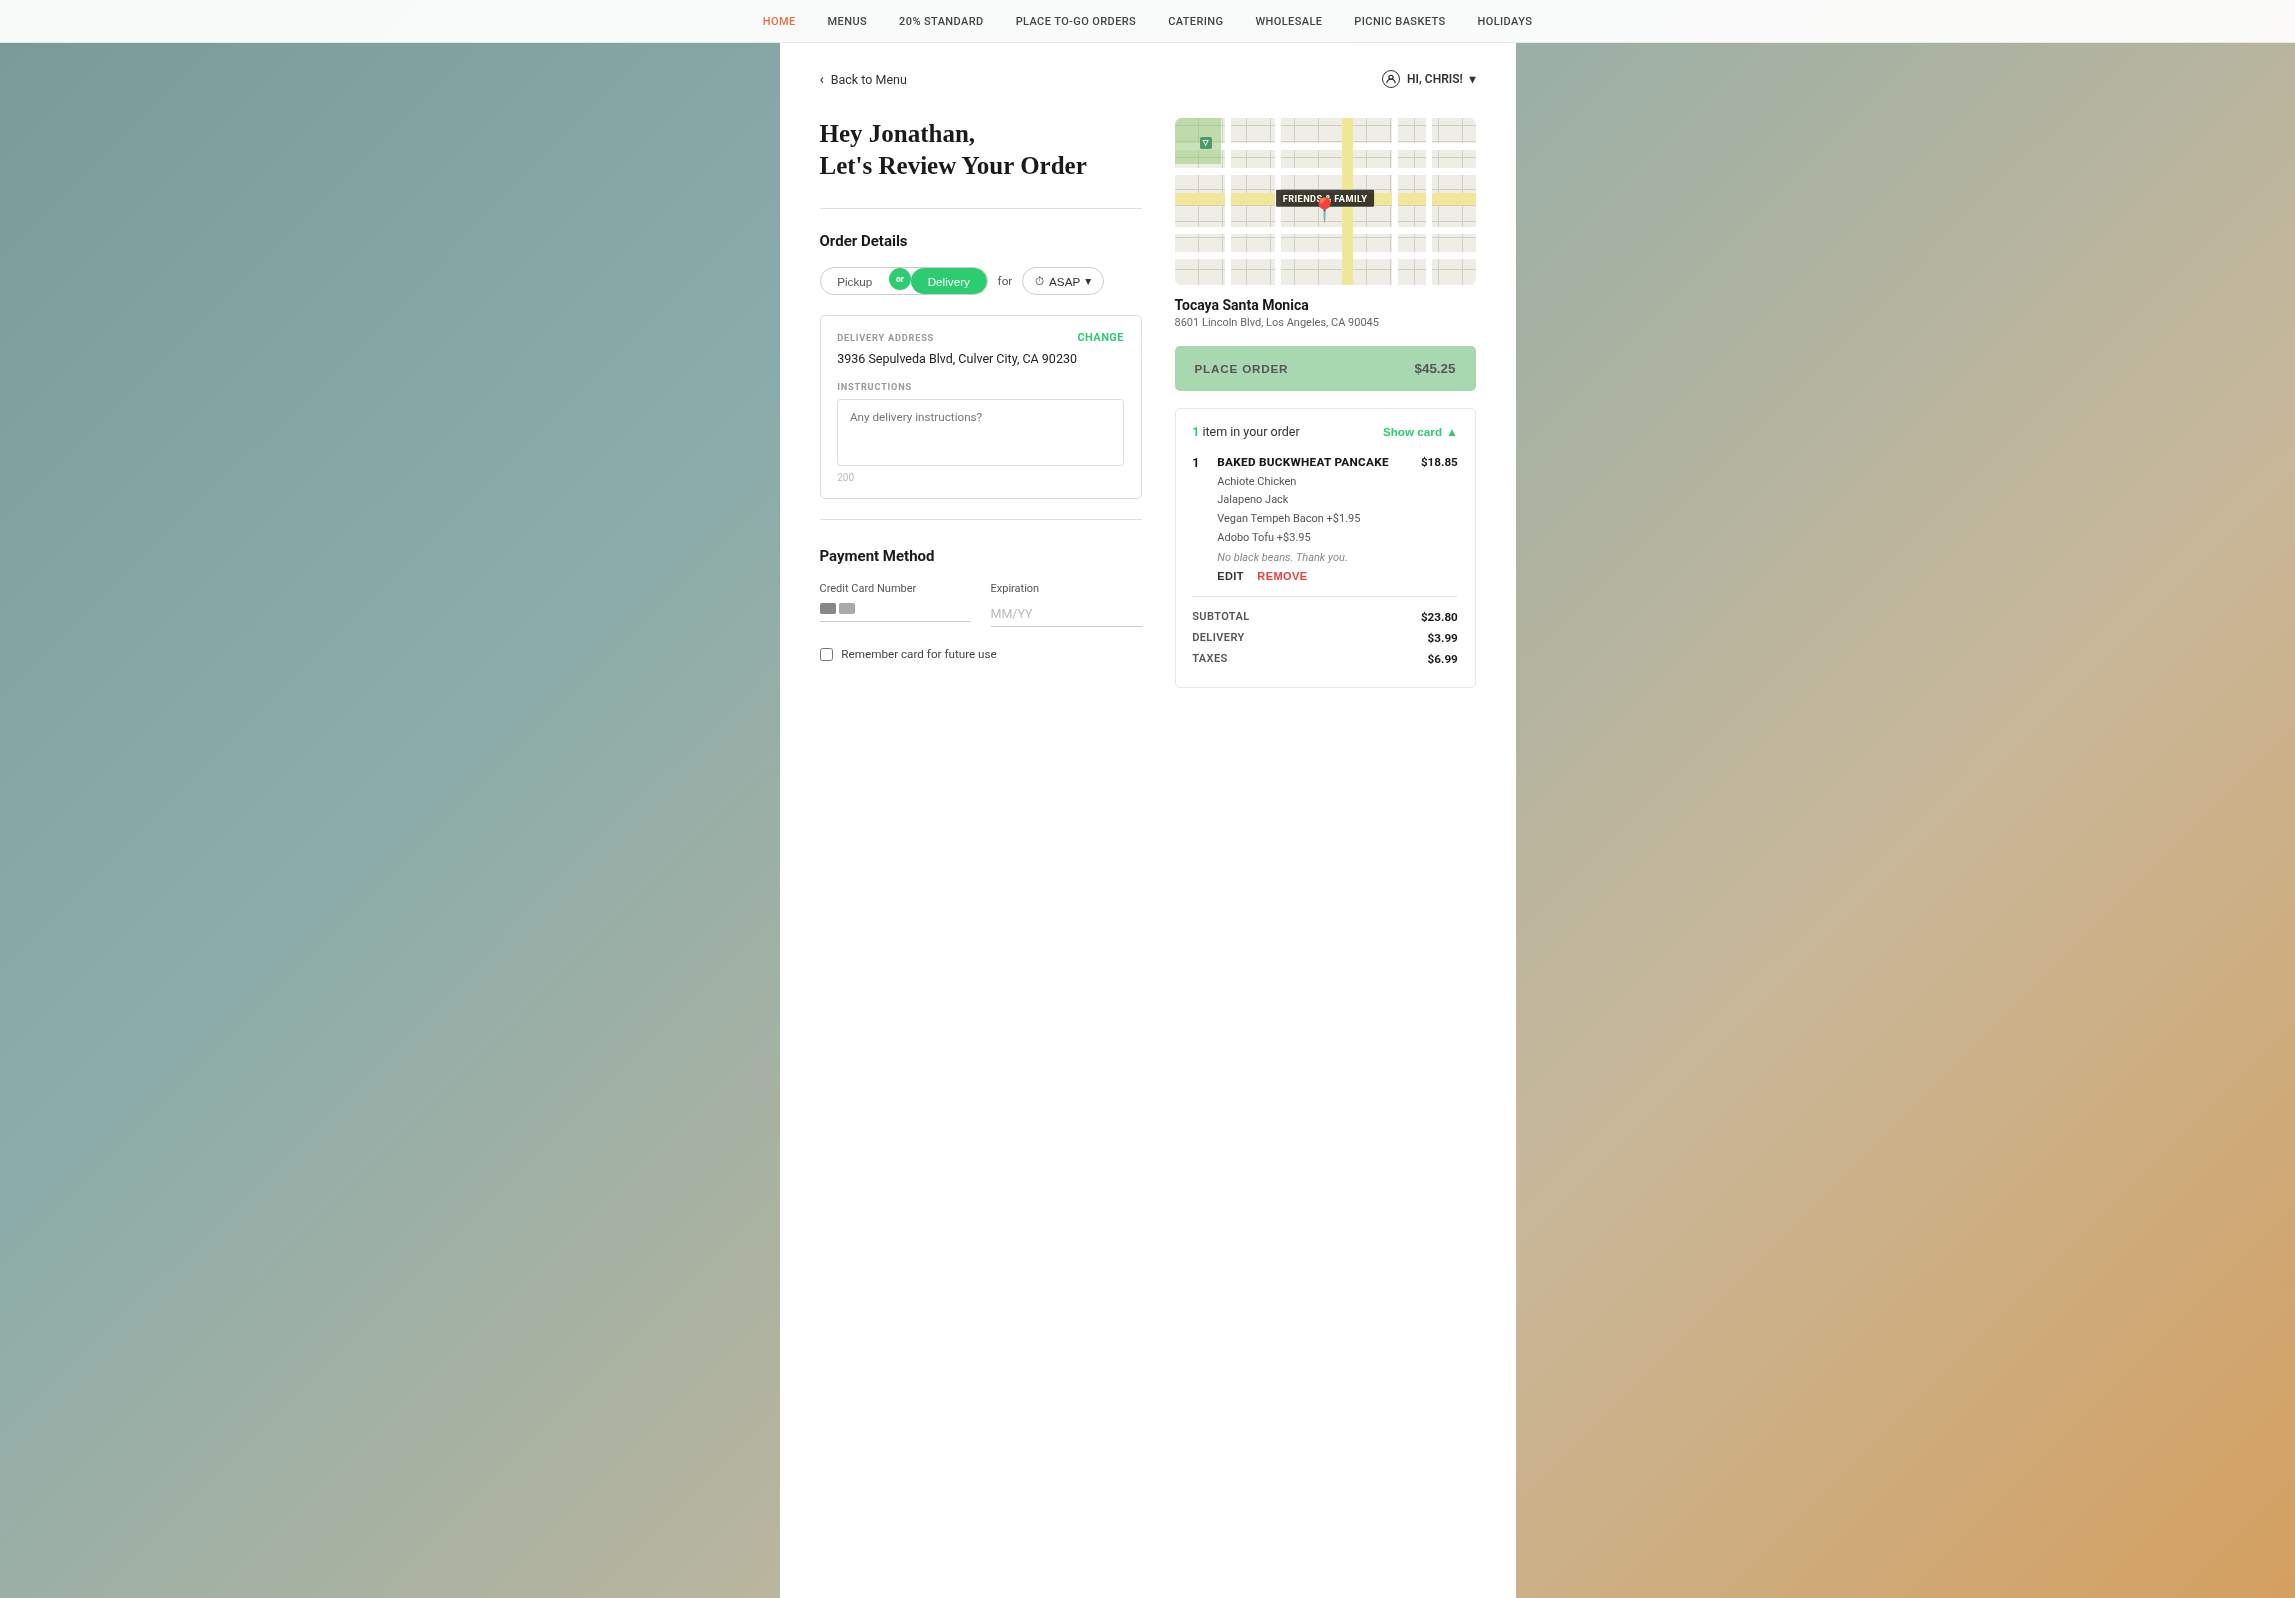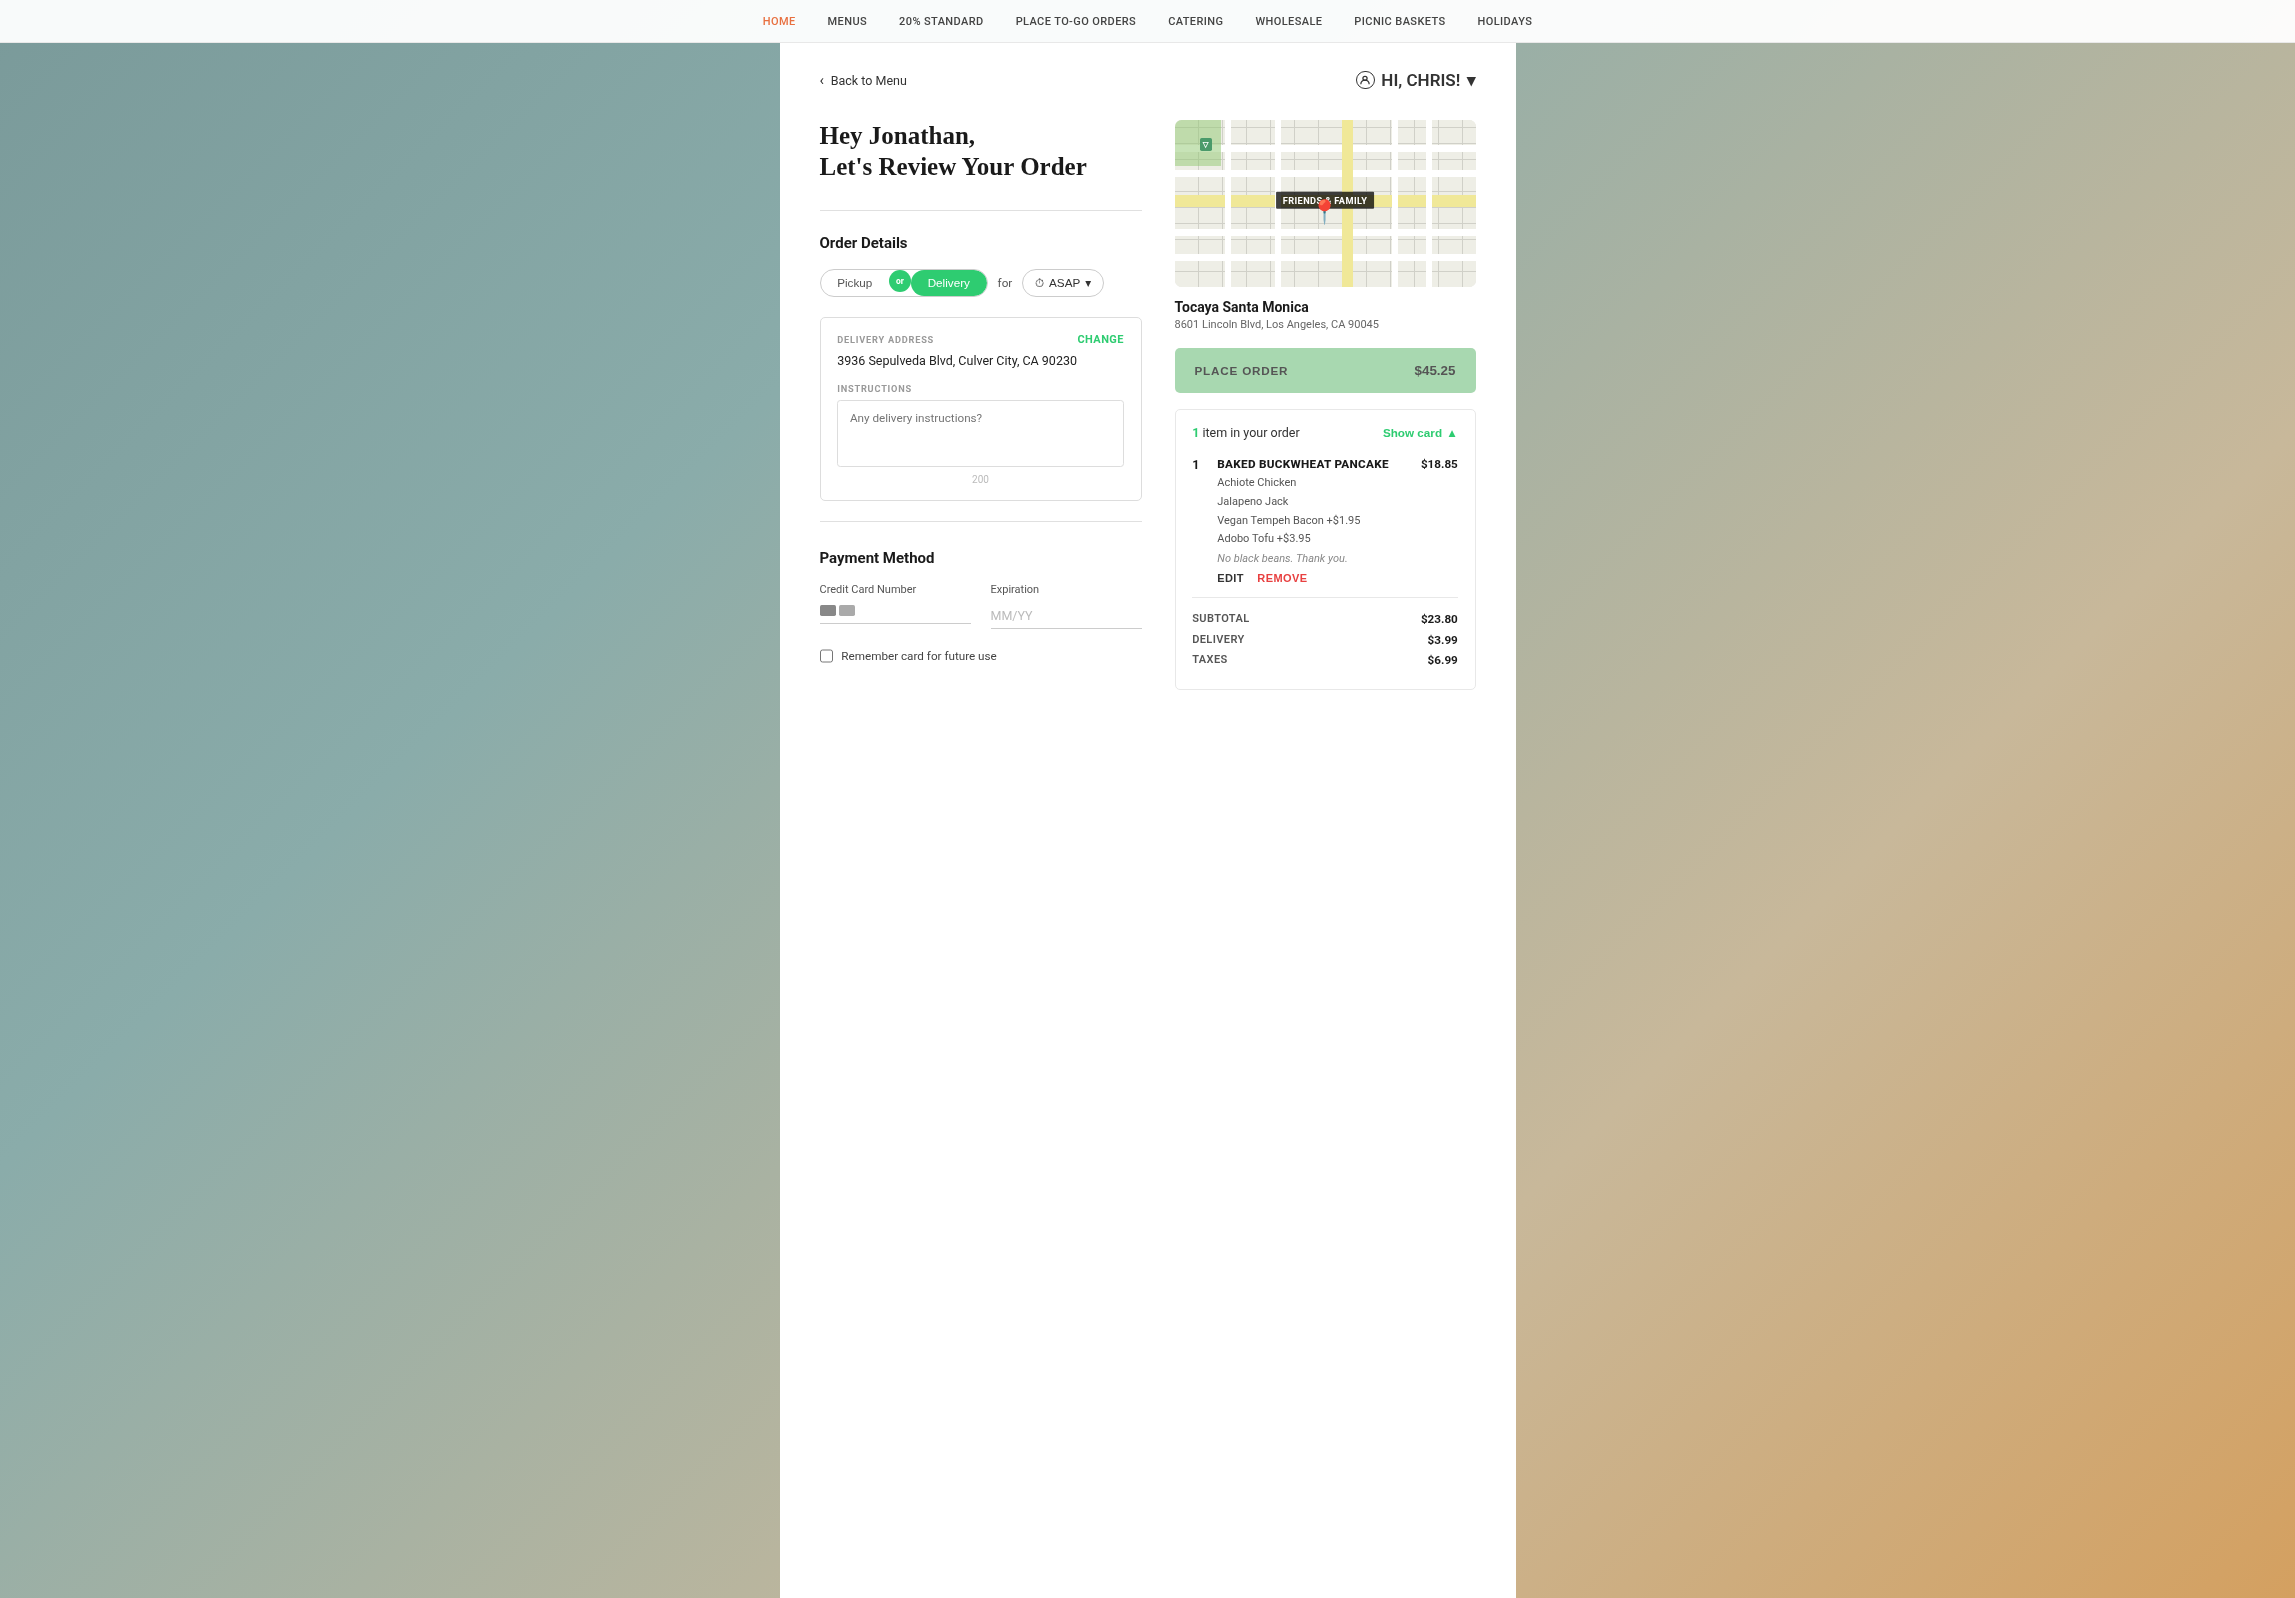--- a/index.html
+++ b/index.html
@@ -70,21 +70,21 @@
       text-decoration: none;
     }
     .back-link .chevron {
       font-size: 15px;
       line-height: 1;
     }
     .user-greeting {
       display: flex;
       align-items: center;
       gap: 6.7px;
-      font-size: 17px;
+      font-size: 12px;
       font-weight: 600;
       color: #333;
       cursor: pointer;
       justify-content: flex-end;
     }
     .user-icon {
       width: 18.4px;
       height: 18.4px;
       border: 1.7px solid #333;
       border-radius: 50%;
@@ -227,21 +227,21 @@
       border-radius: 3.3px;
       padding: 10px 11.7px;
       font-size: 11.7px;
       color: #aaa;
       resize: none;
       height: 67px;
       outline: none;
       font-family: inherit;
     }
     .char-count {
-      text-align: center;
+      text-align: left;
       font-size: 10px;
       color: #bbb;
       margin-top: 3.3px;
     }
 
     
     .payment-section {
       margin-top: 27px;
     }
     .form-row {

